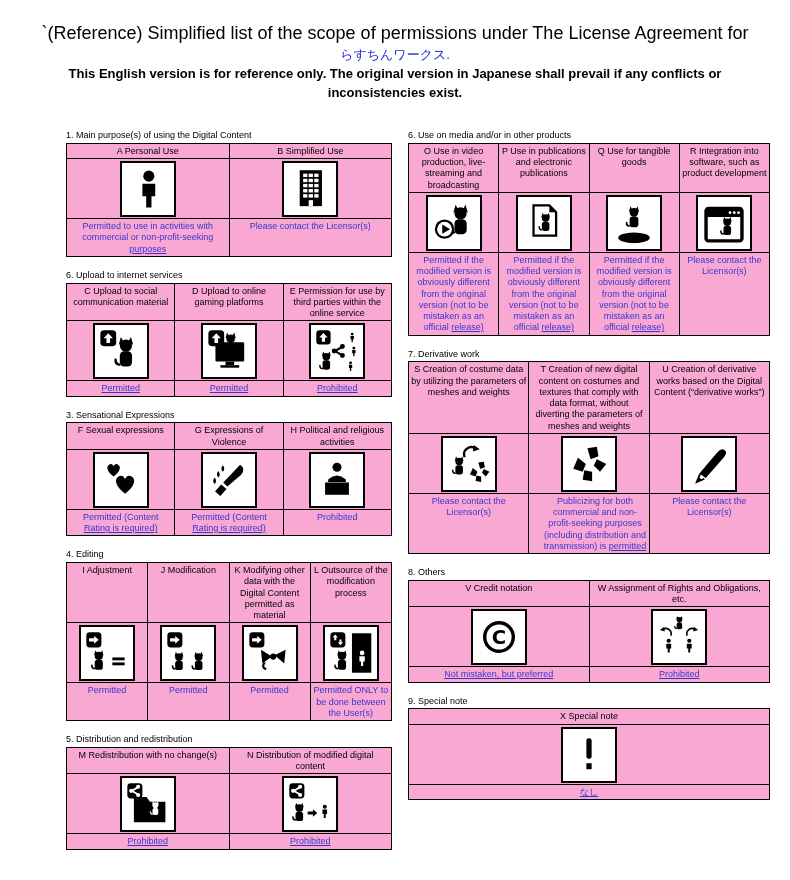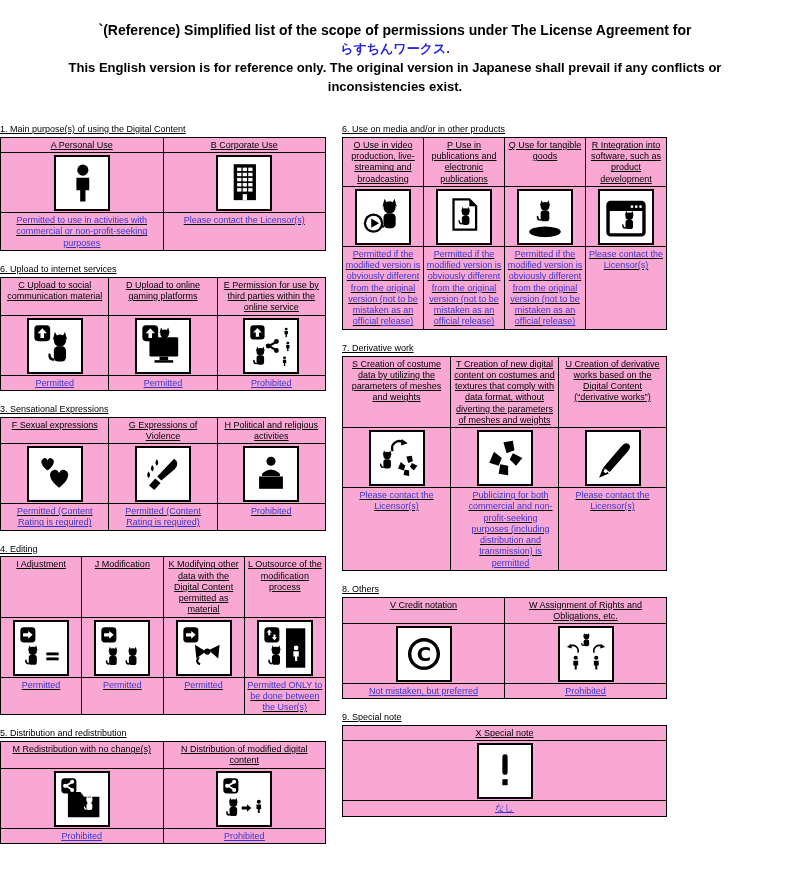--- a/index.html
+++ b/index.html
@@ -1,24 +1,24 @@
 <!DOCTYPE html>
 <html><head>
 <meta charset="utf-8">
 <style>
   html,body{margin:0;padding:0;background:#fff;color:#000;}
   body{width:790px;font-family:"Liberation Sans",sans-serif;-webkit-font-smoothing:antialiased;}
   .page{padding:20px 0 30px 0;}
   .titles{width:720px;margin:0 auto;text-align:center;}
-  .title-line1{font-size:14px;font-weight:bold;line-height:1.45;}
-  .title-line2{font-size:13px;font-weight:bold;line-height:1.4;}
+  .title-line1{font-size:18px;font-weight:normal;line-height:1.45;}
+  .title-line2{font-size:13px;font-weight:normal;line-height:1.4;}
   .title-line3{font-size:13px;font-weight:bold;line-height:1.45;width:690px;margin:1px auto 0 auto;}
-  .cols{display:flex;margin-top:27px;text-decoration:underline;}
+  .cols{display:flex;margin-top:27px;padding-left:66px;}
   .col-left{width:326px;margin-right:16px;flex:none;}
-  .col-right{width:325px;flex:none;}
+  .col-right{width:362px;flex:none;}
   .section{margin-bottom:13px;}
   .section-label{font-size:9px;margin-bottom:2px;line-height:1.2;}
   table.perm{border-collapse:collapse;width:100%;table-layout:fixed;background:#f9a8d4;}
   table.perm td{border:1px solid #000;padding:2px 2px 1px 2px;vertical-align:top;text-align:center;font-size:9px;line-height:1.25;overflow:hidden;}
   td.icon-td{vertical-align:middle;padding:6px 2px;}
   .iconbox{width:52px;height:52px;border:2.6px solid #000;margin:0 auto;display:flex;align-items:center;justify-content:center;background:#fff;}
   svg.icn{width:46px;height:46px;display:block;}
   .status{color:#3835cf;}
   .status .u{text-decoration:underline;text-underline-offset:1px;}
   td.status-td{padding-bottom:2px;min-height:14px;}
@@ -192,21 +192,21 @@
   </div>
 
   <div class="cols">
     <div class="col-left" id="col-left">
         <div class="section">
           <div class="section-label">1. Main purpose(s) of using the Digital Content</div>
           <table class="perm">
             <tbody>
               <tr>
                 <td class="cell-title">A Personal Use</td>
-                <td class="cell-title">B  Corporate Use</td>
+                <td class="cell-title">B  Simplified Use</td>
               </tr>
               <tr>
                 <td class="icon-td">
                   <div class="iconbox">
                     <svg class="icn" viewBox="0 0 56 56">
                       <use href="#s-person" x="4" y="3" width="50" height="50"></use>
                     </svg>
                   </div>
                 </td>
                 <td class="icon-td">

